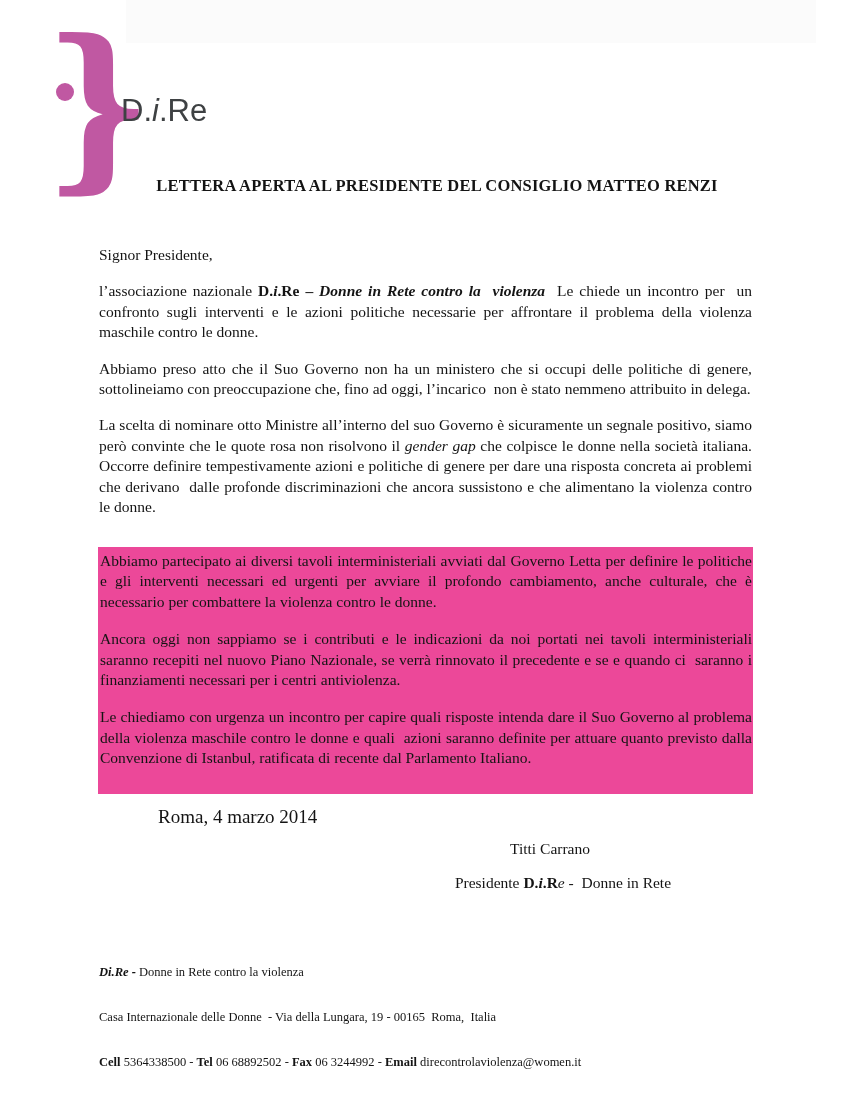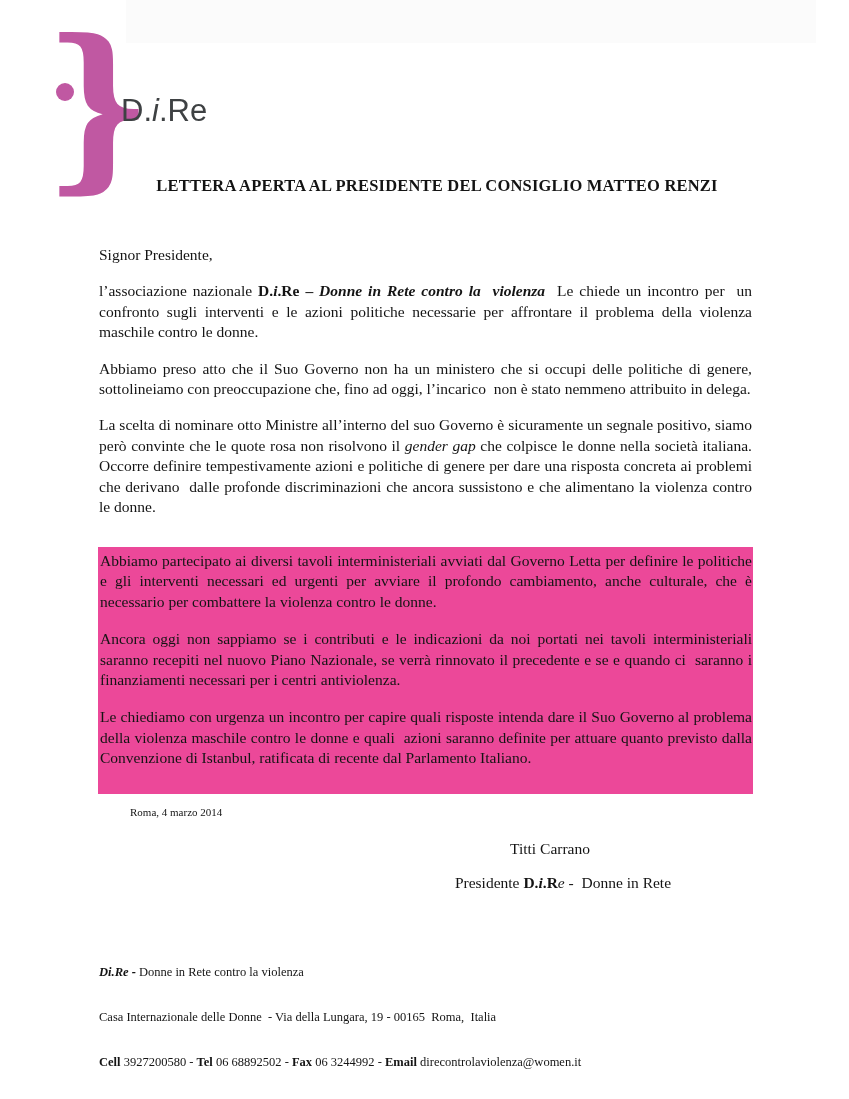--- a/index.html
+++ b/index.html
@@ -30,21 +30,21 @@
   .body { position:absolute; left:99px; top:245px; width:653px; font-size:15.5px; line-height:20.4px; text-align:justify; }
   .body p { margin:0 0 16px 0; white-space:pre-wrap; }
   b { font-weight:bold; }
 
   .highlight {
     position:absolute; left:98px; top:547px; width:655px; height:247px; background:#ec4899;
     box-sizing:border-box; padding:4px 1px 0 2px; font-size:15.5px; line-height:20.4px; text-align:justify;
   }
   .highlight p { margin:0 0 17px 0; white-space:pre-wrap; }
 
-  .date { position:absolute; left:130px; top:806px; font-size:11px; }
+  .date { position:absolute; left:158px; top:806px; font-size:19px; }
   .sig { position:absolute; left:349px; top:824px; width:402px; text-align:center; font-size:15.5px; line-height:20px; }
   .sig .name { margin-top:15px; }
   .sig .role { margin-top:14px; position:relative; left:13px; white-space:pre-wrap; }
 
   .footer { position:absolute; left:99px; top:935px; font-size:12.5px; line-height:15px; white-space:pre-wrap; }
   .footer .bi { font-weight:bold; font-style:italic;margin-top:25px; }
 </style>
 </head>
 <body>
 
@@ -73,16 +73,16 @@
   <div class="date">Roma, 4 marzo 2014</div>
 
   <div class="sig">
     <div class="name">Titti Carrano</div>
     <div class="role"><span>Presidente </span><b>D.</b><b class="it">i</b><b>.R</b><span class="it">e</span><span> -  Donne in Rete</span></div>
   </div>
 
   <div class="footer">
     <div><span class="bi">Di.Re -</span><span> Donne in Rete contro la violenza</span></div>
     <div>Casa Internazionale delle Donne  - Via della Lungara, 19 - 00165  Roma,  Italia</div>
-    <div><b>Cell</b><span> 3927200580 - </span><b>Tel</b><span> 06 68892502 - </span><b>Fax</b><span> 06 3244992 - </span><b>Email</b><span> direcontrolaviolenza@women.it</span></div>
+    <div><b>Cell</b><span> 5364338500 - </span><b>Tel</b><span> 06 68892502 - </span><b>Fax</b><span> 06 3244992 - </span><b>Email</b><span> direcontrolaviolenza@women.it</span></div>
     
   </div>
 </div>
 
 </body></html>

